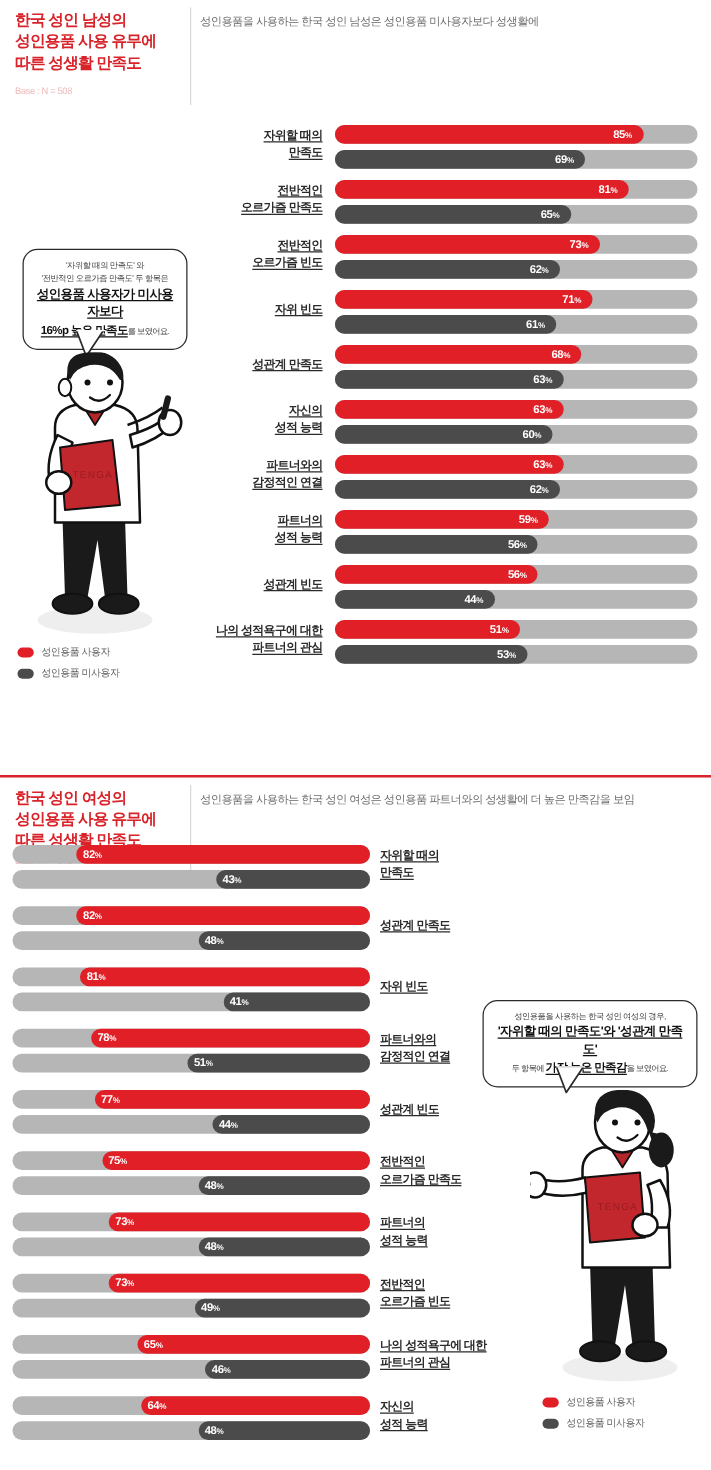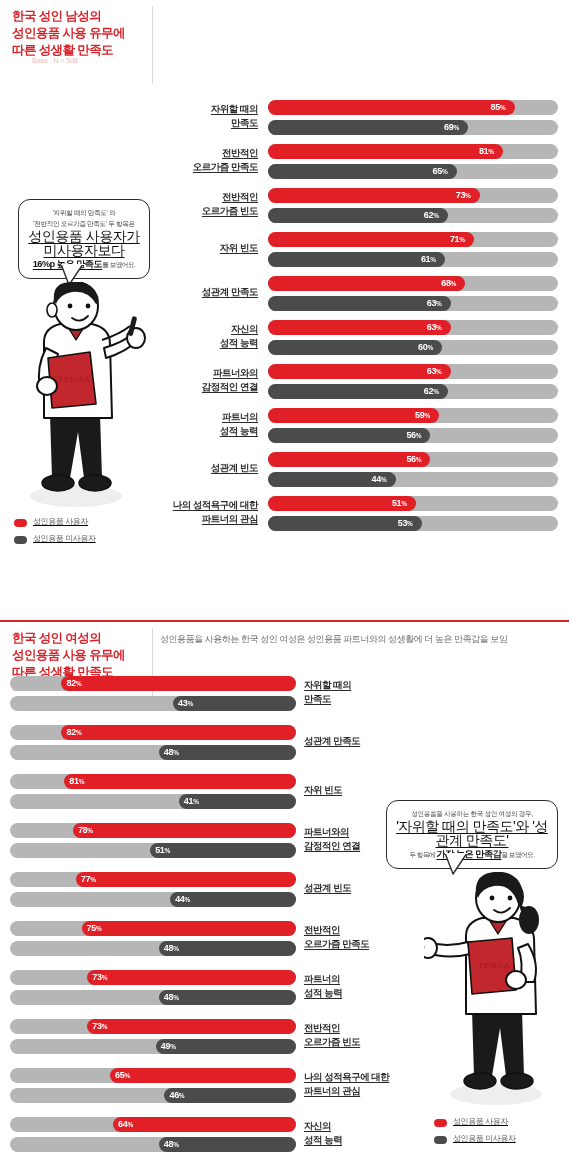--- a/index.html
+++ b/index.html
@@ -52,52 +52,53 @@
   .fill.grey { background: #4b4b4b; }
   .val {
     position: absolute; top: 0; height: 15px; line-height: 15.5px;
     color: #ffffff; font-weight: bold; font-size: 9px; letter-spacing: -0.3px;
     white-space: nowrap;
   }
   .val .pct { font-size: 6.5px; font-weight: bold; }
 
   
   .legend { position: absolute; }
-  .leg-item { display: flex; align-items: flex-end; margin-bottom: 6px; text-decoration: underline; }
+  .leg-item { display: flex; align-items: center; margin-bottom: 6px; }
   .leg-dot { width: 13px; height: 8px; border-radius: 5px; margin-right: 6px; flex: none; }
   .leg-txt { font-size: 8px; color: #5e5e5e; letter-spacing: -0.4px; }
 
   
   .bubble {
     position: absolute; border: 1.4px solid #2b2b2b; border-radius: 12px;
     background: #fff; text-align: center; padding: 7px 6px 6px;
   }
   .bub-l1, .bub-l2 { font-size: 6.6px; color: #3a3a3a; line-height: 11px; letter-spacing: -0.35px; }
-  .bub-l3 { font-size: 14px; color: #111; font-weight: normal; line-height: 14px; letter-spacing: -0.5px; }
+  .bub-l3 { font-size: 10px; color: #111; font-weight: bold; line-height: 14px; letter-spacing: -0.5px; }
   .bub-l4 { font-size: 9.2px; color: #111; font-weight: bold; line-height: 14px; letter-spacing: -0.5px; }
   .bub-l4 .small { font-size: 6.6px; font-weight: normal; color: #3a3a3a; }
   .bub-l3 u, .bub-l4 u { text-decoration: underline; text-underline-offset: 2px; }
   .tail { position: absolute; }
 
   
   .illus { position: absolute; }
 </style>
 </head>
 <body>
 
 <div class="page">
 
   <div class="section-head" style="top:0;height:92px;">
     <div class="head-title">
       <div>한국 성인 남성의</div>
       <div>성인용품 사용 유무에</div>
       <div>따른 성생활 만족도</div>
     </div>
-    <div class="head-base" style="top:56px;margin-left:20px;">Base : N = 508</div>
+    <div class="head-base" style="top:68px;">Base : N = 508</div>
     <div class="head-desc" style="top:10px;">
+      <div>성인용품을 사용하는 한국 성인 남성은 성인용품 미사용자보다 성생활에</div>
     </div>
     <div class="vrule" style="left:152px;top:6px;height:78px;"></div>
   </div>
 
   <div class="chart" style="top:92px;height:440px;">
       <div class="row" style="top: 8px;">
         <div class="cat-label" style="width: 108px; text-align: right; left: 150px; top: 2px;">
           <span class="ln"><u>자위할 때의</u></span>
           <span class="ln"><u>만족도</u></span>
         </div>

